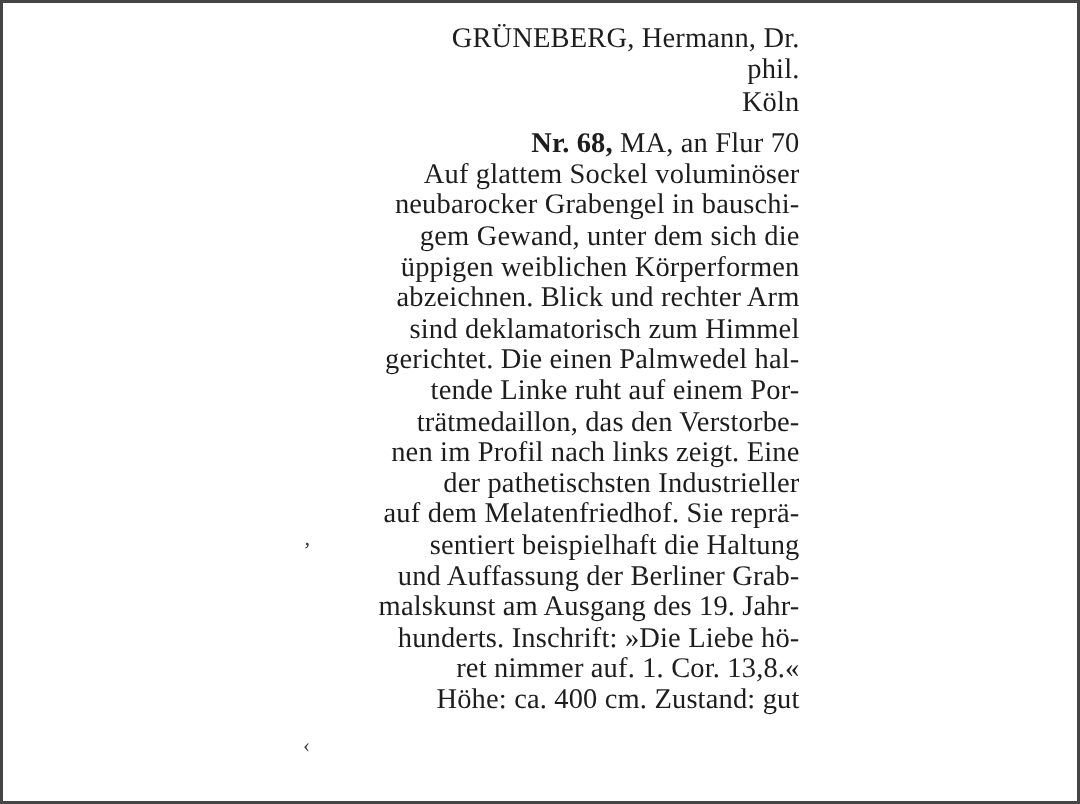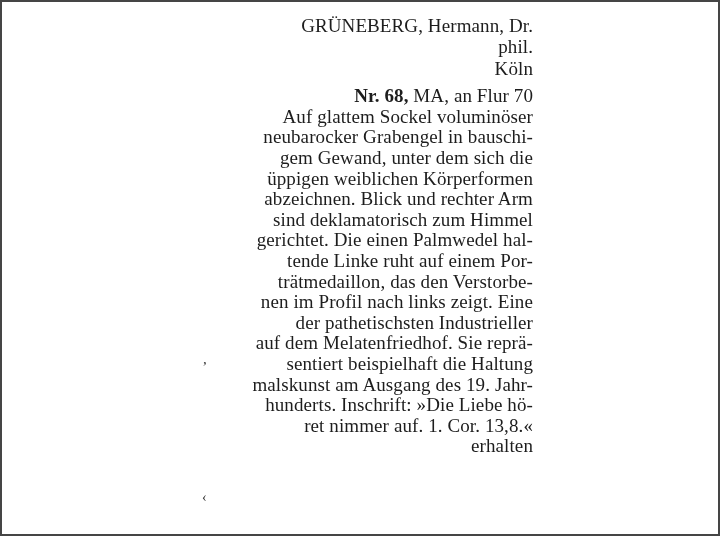--- a/index.html
+++ b/index.html
@@ -83,20 +83,21 @@
       <div class="text-line">üppigen weiblichen Körperformen</div>
       <div class="text-line">abzeichnen. Blick und rechter Arm</div>
       <div class="text-line">sind deklamatorisch zum Himmel</div>
       <div class="text-line">gerichtet. Die einen Palmwedel hal-</div>
       <div class="text-line">tende Linke ruht auf einem Por-</div>
       <div class="text-line">trätmedaillon, das den Verstorbe-</div>
       <div class="text-line">nen im Profil nach links zeigt. Eine</div>
       <div class="text-line">der pathetischsten Industrieller</div>
       <div class="text-line">auf dem Melatenfriedhof. Sie reprä-</div>
       <div class="text-line">sentiert beispielhaft die Haltung</div>
+      <div class="text-line">und Auffassung der Berliner Grab-</div>
       <div class="text-line">malskunst am Ausgang des 19. Jahr-</div>
       <div class="text-line">hunderts. Inschrift: »Die Liebe hö-</div>
       <div class="text-line">ret nimmer auf. 1. Cor. 13,8.«</div>
-      <div class="text-line">erhalten</div>
+      <div class="text-line">Höhe: ca. 400 cm. Zustand: gut</div>
     </div>
 
   </div>
 </div>
 
 </body></html>

